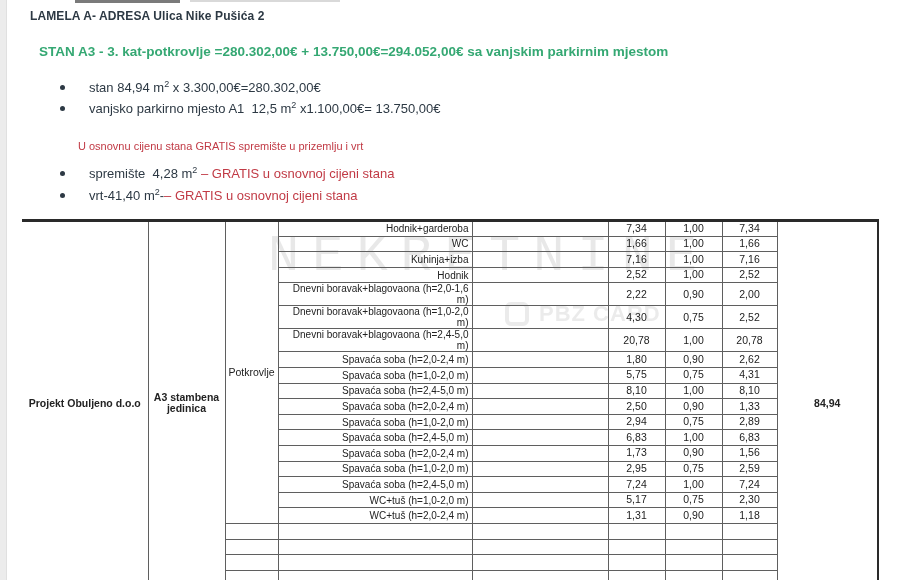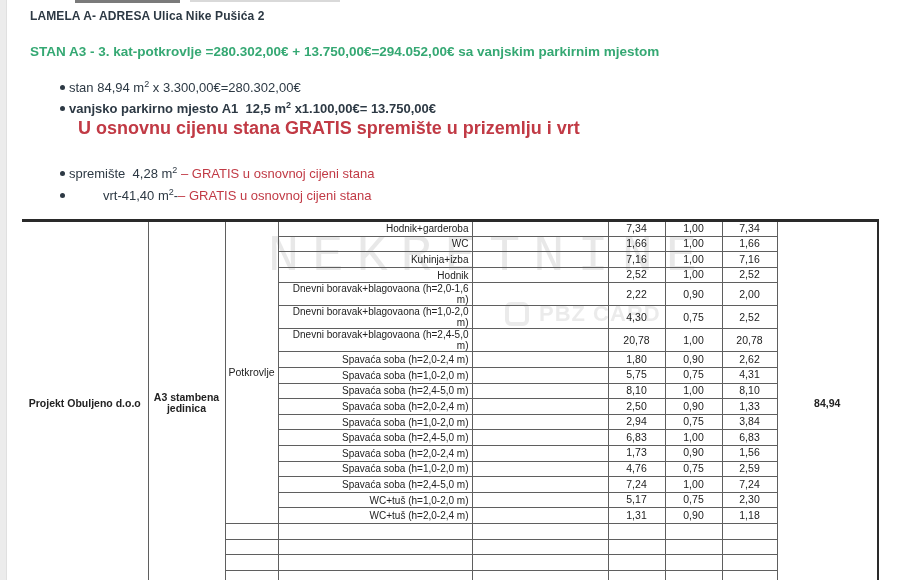--- a/index.html
+++ b/index.html
@@ -11,29 +11,29 @@
   html,body{margin:0;padding:0;}
   body{
     width:920px;height:580px;position:relative;background:#ffffff;
     font-family:"Liberation Sans", sans-serif;overflow:hidden;
   }
   .page-edge{position:absolute;left:0;top:0;width:7px;height:580px;background:var(--edge);border-right:1px solid #e0e0e0;}
   .top-artifact-dark{position:absolute;left:75px;top:0;width:105px;height:3px;background:#7a7a7a;}
   .top-artifact-light{position:absolute;left:190px;top:0;width:150px;height:2px;background:#d9d9d9;}
 
   .doc-title{position:absolute;left:30px;top:9px;font-size:12px;font-weight:600;color:var(--dark);letter-spacing:0.1px;}
-  .price-line{position:absolute;left:30px;top:44px;font-size:13.5px;font-weight:600;color:var(--green);}
-  .gratis-note{position:absolute;left:78px;top:118px;font-size:18px;font-weight:700;color:var(--red);}
+  .price-line{position:absolute;left:39px;top:44px;font-size:13.5px;font-weight:600;color:var(--green);}
+  .gratis-note{position:absolute;left:78px;top:140px;font-size:11px;font-weight:400;color:var(--red);}
 
   .bullet{position:absolute;left:60px;font-size:13px;color:var(--dark);display:flex;align-items:flex-start;}
   .bullet .dot{width:5px;height:5px;border-radius:50%;background:var(--dark);margin-top:6px;flex:0 0 auto;}
-  .bullet .b-text{margin-left:4px;white-space:pre-wrap;}
+  .bullet .b-text{margin-left:24px;white-space:pre-wrap;}
   .bullet sup{font-size:9px;}
   .bullet .red-part{color:var(--red);font-weight:500;}
-  .b1{top:79px;} .b2{top:100px;font-weight:bold;} .b3{top:165px;} .b4{top:187px;gap:34px;}
+  .b1{top:79px;} .b2{top:100px;} .b3{top:165px;} .b4{top:187px;}
 
   .wm-main{
     position:absolute;left:268px;top:227px;z-index:0;
     font-family:Liberation Mono, monospace;font-size:52px;font-weight:400;
     letter-spacing:13px;color:var(--wm);white-space:nowrap;pointer-events:none;
   }
   .wm-sub{
     position:absolute;left:505px;top:301px;z-index:0;display:flex;align-items:center;
     pointer-events:none;color:rgba(100,100,100,0.13);
   }
@@ -188,40 +188,40 @@
         <td class="col-blank"></td>
         <td class="col-num">2,50</td>
         <td class="col-num">0,90</td>
         <td class="col-num">1,33</td>
       </tr>
       <tr>
         <td class="col-room">Spavaća soba (h=1,0-2,0 m)</td>
         <td class="col-blank"></td>
         <td class="col-num">2,94</td>
         <td class="col-num">0,75</td>
-        <td class="col-num">3,84</td>
+        <td class="col-num">2,89</td>
       </tr>
       <tr>
         <td class="col-room">Spavaća soba (h=2,4-5,0 m)</td>
         <td class="col-blank"></td>
         <td class="col-num">6,83</td>
         <td class="col-num">1,00</td>
         <td class="col-num">6,83</td>
       </tr>
       <tr>
         <td class="col-room">Spavaća soba (h=2,0-2,4 m)</td>
         <td class="col-blank"></td>
         <td class="col-num">1,73</td>
         <td class="col-num">0,90</td>
         <td class="col-num">1,56</td>
       </tr>
       <tr>
         <td class="col-room">Spavaća soba (h=1,0-2,0 m)</td>
         <td class="col-blank"></td>
-        <td class="col-num">4,76</td>
+        <td class="col-num">2,95</td>
         <td class="col-num">0,75</td>
         <td class="col-num">2,59</td>
       </tr>
       <tr>
         <td class="col-room">Spavaća soba (h=2,4-5,0 m)</td>
         <td class="col-blank"></td>
         <td class="col-num">7,24</td>
         <td class="col-num">1,00</td>
         <td class="col-num">7,24</td>
       </tr>

